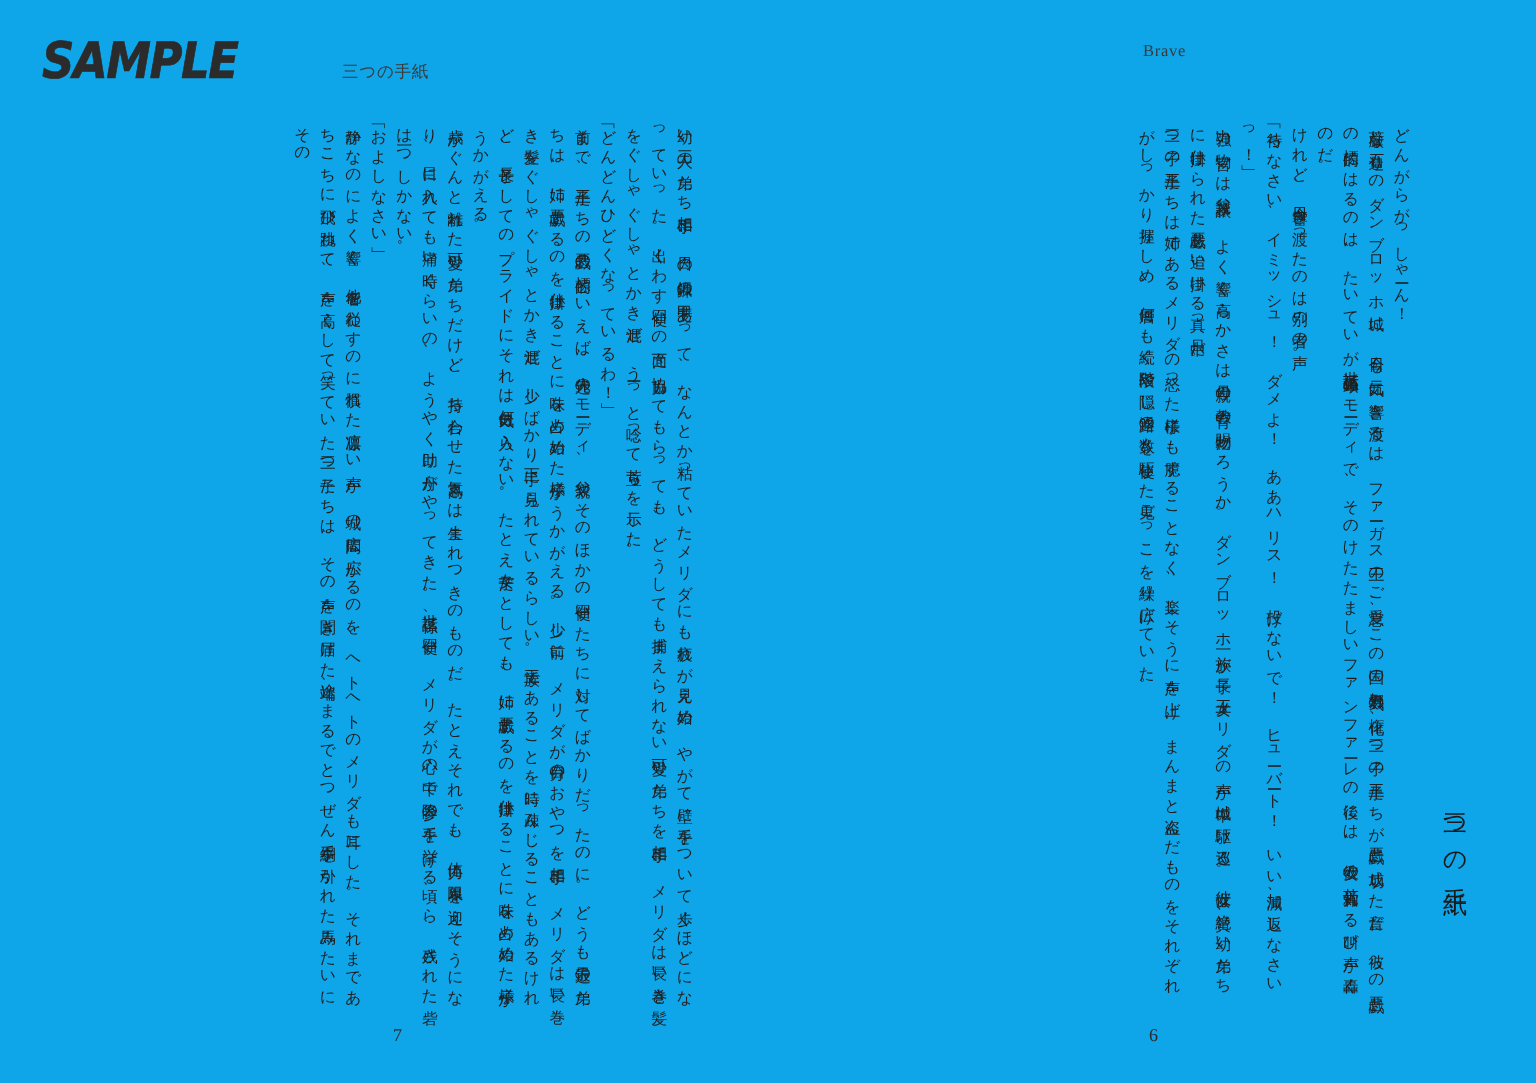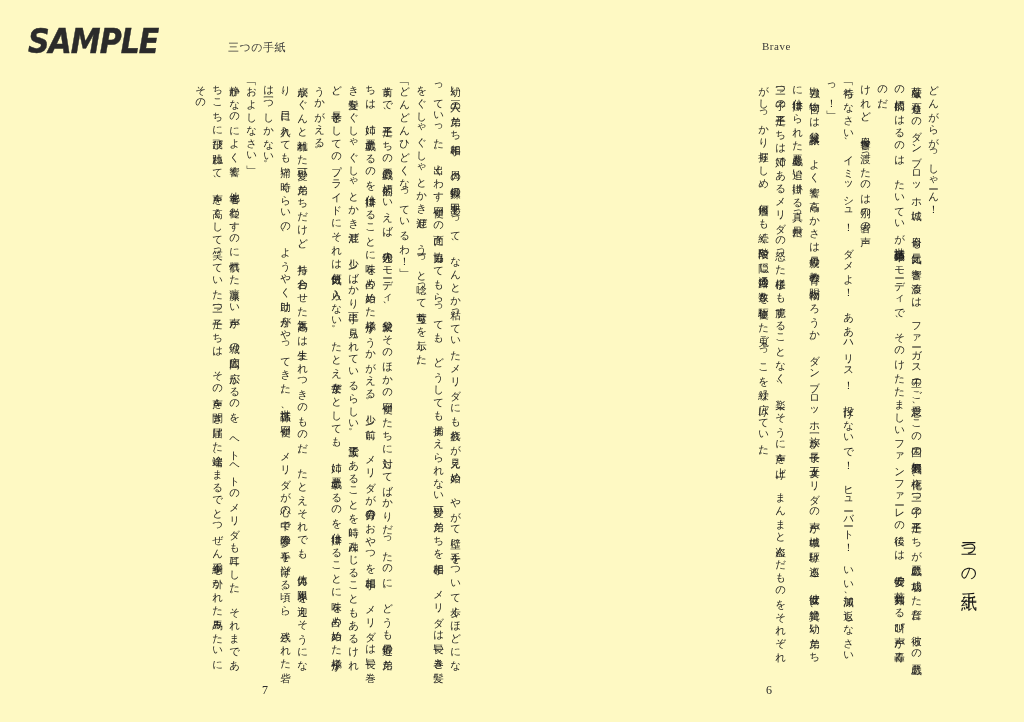--- a/index.html
+++ b/index.html
@@ -11,21 +11,21 @@
     width: 1024px;
     height: 722px;
     font-family: "Liberation Serif", serif;
     color: #1a1a1a;
     overflow: hidden;
   }
   .page-spread {
     position: relative;
     width: 1024px;
     height: 722px;
-    background: #fef9c3;
+    background: #0ea5e9;
   }
 
   
   .watermark {
     position: absolute;
     top: 22px;
     left: 28px;
     font-family: "DejaVu Sans", sans-serif;
     font-weight: bold;
     font-size: 30px;
@@ -42,21 +42,21 @@
     position: absolute;
     font-size: 11px;
     color: #3a3a3a;
     letter-spacing: 0.5px;
   }
   .rh-left {
     top: 40px;
     left: 228px;
   }
   .rh-right {
-    top: 40px;
+    top: 28px;
     left: 762px;
   }
 
   
   .folio {
     position: absolute;
     bottom: 24px;
     font-size: 12px;
     color: #2a2a2a;
   }

